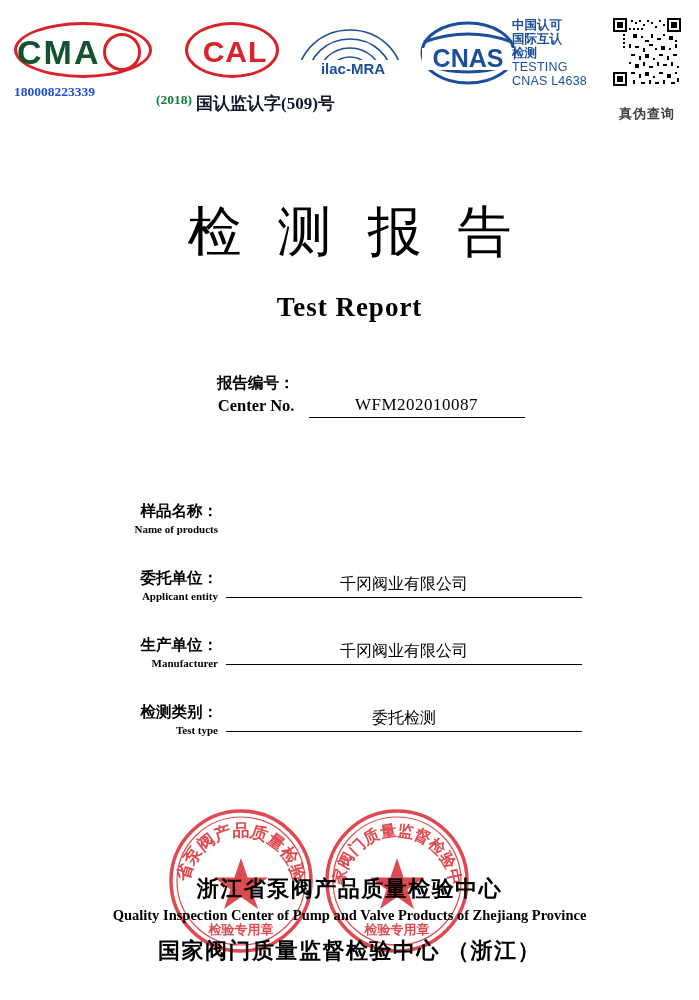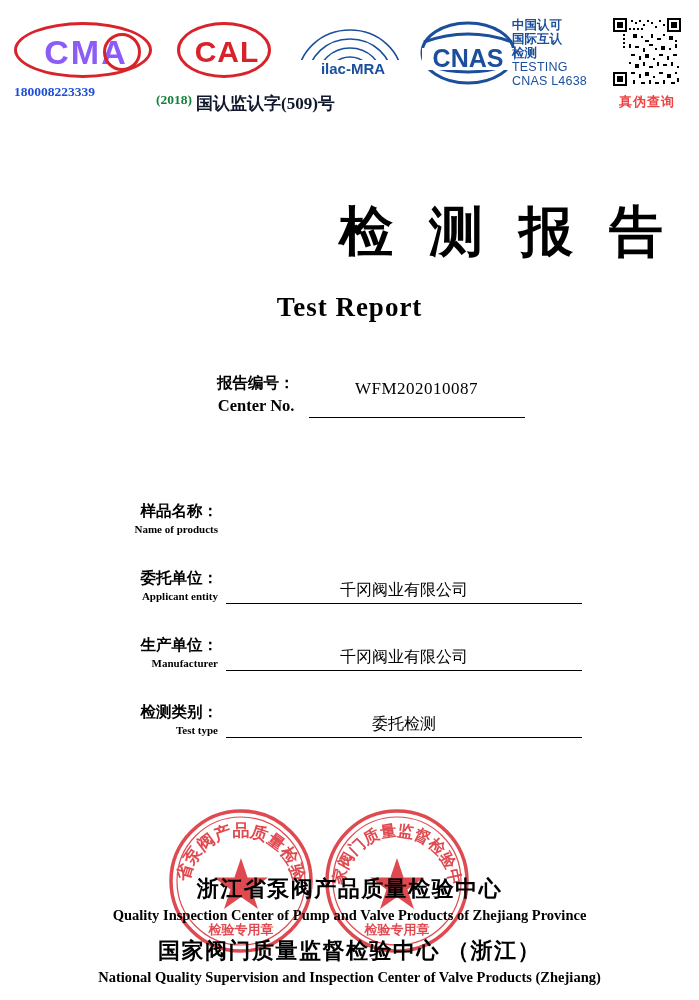--- a/index.html
+++ b/index.html
@@ -38,26 +38,26 @@
     border: 3px solid #d8232a;
     border-radius: 50% / 50%;
     position: relative;
     box-sizing: border-box;
   }
   .cma-text {
     position: absolute;
     left: 0; top: 0;
     width: 138px; height: 56px;
     line-height: 54px;
-    text-align: center;
+    text-align: left;
     font-family: "Liberation Sans", sans-serif;
     font-weight: bold;
     font-size: 34px;
     letter-spacing: 2px;
-    color: #8b5cf6;
+    color: #14532d;
   }
   .cma-inner-circle {
     position: absolute;
     right: 8px;
     top: 8px;
     width: 38px;
     height: 38px;
     border: 3px solid #d8232a;
     border-radius: 50%;
     box-sizing: border-box;
@@ -67,21 +67,21 @@
     font-family: "Liberation Serif", serif;
     font-weight: bold;
     font-size: 13.5px;
     color: #1d4ed8;
     white-space: nowrap;
   }
 
   
   .cal {
     position: absolute;
-    left: 177px;
+    left: 185px;
     top: 14px;
     width: 96px;
   }
   .cal-oval {
     width: 94px;
     height: 56px;
     border: 3px solid #d8232a;
     border-radius: 50% / 50%;
     box-sizing: border-box;
     position: relative;
@@ -146,36 +146,36 @@
     top: 8px;
     width: 78px;
     text-align: center;
   }
   .qr {
     width: 72px;
     height: 72px;
     margin: 0 auto;
   }
   .qr-label {
-    margin-top: 5px;
+    margin-top: 17px;
     font-size: 13px;
     font-weight: bold;
-    color: #ef4444;
+    color: #404040;
     letter-spacing: 1px;
   }
 
   
   .title-cn {
     position: absolute;
     top: 196px;
     left: 0;
     width: 699px;
-    text-align: right;
+    text-align: center;
     font-family: "Liberation Serif", serif;
-    font-weight: bold;
+    font-weight: normal;
     font-size: 54px;
     letter-spacing: 36px;
     text-indent: 36px;
     color: #000;
   }
   .title-en {
     position: absolute;
     top: 292px;
     left: 0;
     width: 699px;
@@ -203,34 +203,34 @@
     line-height: 1.45;
   }
   .report-no .labels .cn { font-size: 15.5px; }
   .report-no .value {
     width: 216px;
     margin-left: 14px;
     align-self: flex-end;
     border-bottom: 1px solid #000;
     text-align: center;
     font-size: 17px;
-    padding-bottom: 18px;
+    padding-bottom: 2px;
     letter-spacing: 0.5px;
   }
 
   
   .fields {
     position: absolute;
     top: 500px;
     left: 0;
     width: 699px;
   }
   .field-row {
     display: flex;
-    align-items: flex-end;
+    align-items: center;
     margin-bottom: 30px;
   }
   .field-label {
     width: 218px;
     text-align: right;
     padding-right: 8px;
     line-height: 1.4;
   }
   .field-label .cn {
     display: block;
@@ -523,14 +523,13 @@
       </g>
     </svg>
   </div>
 
 </div>
 
 <div class="footer">
   <div class="f-cn1">浙江省泵阀产品质量检验中心</div>
   <div class="f-en1">Quality Inspection Center of Pump and Valve Products of Zhejiang Province</div>
   <div class="f-cn2">国家阀门质量监督检验中心 （浙江）</div>
-  <div class="f-en2">National Quality Supervision and Inspection Center of Valve Products (Zhejiang)</div>
 </div>
 
 </body></html>

